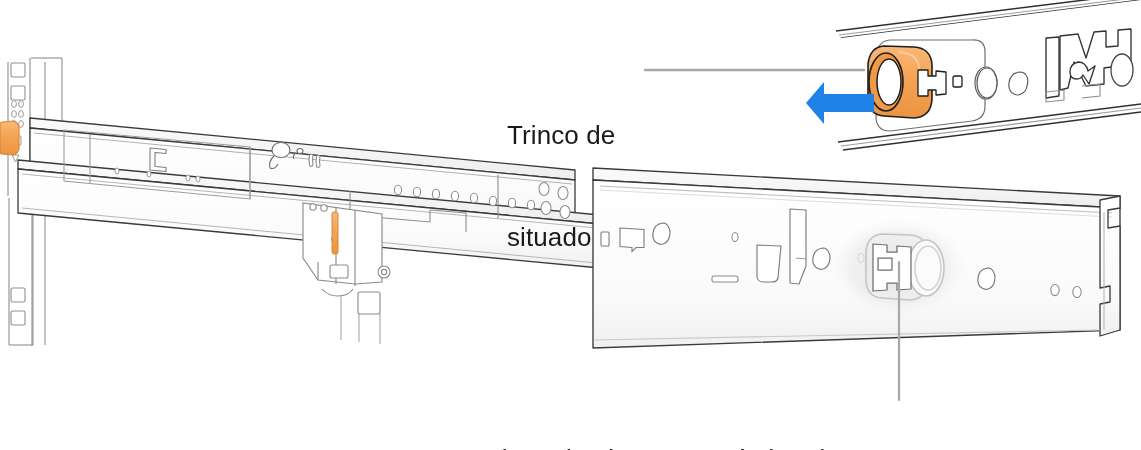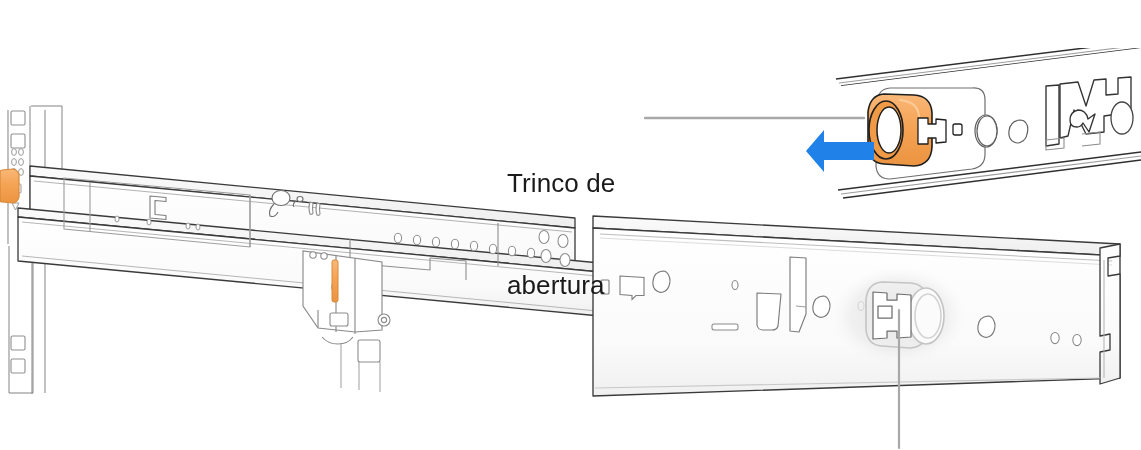--- a/index.html
+++ b/index.html
@@ -14,21 +14,20 @@
     position: relative;
     overflow: hidden;
     font-family: "Liberation Sans", sans-serif;
     -webkit-font-smoothing: antialiased;
   }
   #figure-root {
     position: absolute;
     inset: 0;
     width: 1141px;
     height: 366px;
-    margin-top: 48px;
   }
   #figure-svg {
     position: absolute;
     top: 0;
     left: 0;
     width: 1141px;
     height: 450px;
     display: block;
   }
   .callout-text {
@@ -356,21 +355,21 @@
       <g>
         <path d="M874 94 L874 112 L824 112 L824 124 L806 103 L824 82 L824 94 Z" fill="#2081e8" stroke="none" stroke-linejoin="round"></path>
       </g>
     </g>
 
     <line x1="645" y1="70" x2="864" y2="70" stroke="#a8a8a8" stroke-width="2.4" stroke-linecap="round"></line>
   </svg>
 
   <div class="callout-text" id="label-latch">
     <div>Trinco de</div>
-    <div>abertura</div>
+    <div>situado</div>
   </div>
 
   <div class="callout-text" id="caption-location">
     <div>O trinco de abertura está situado</div>
     
   </div>
 
 </div>
 
 </body></html>

